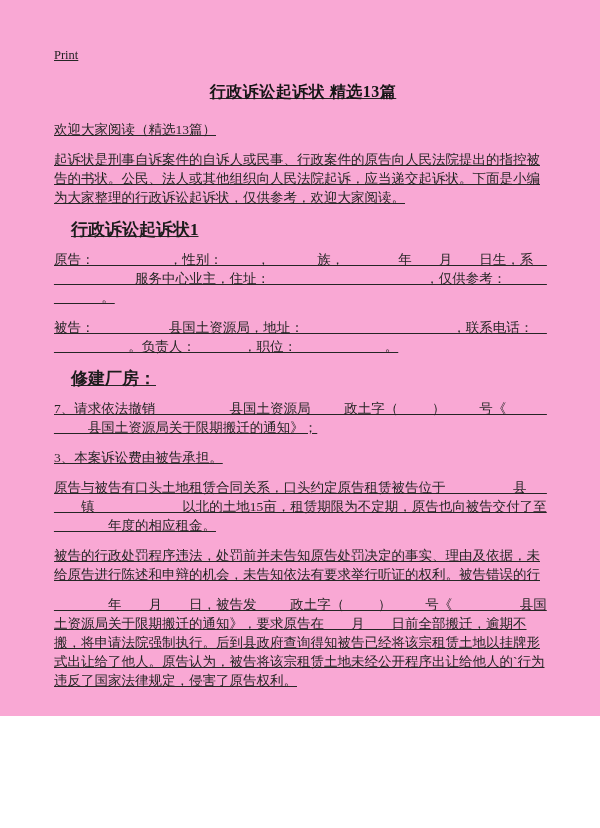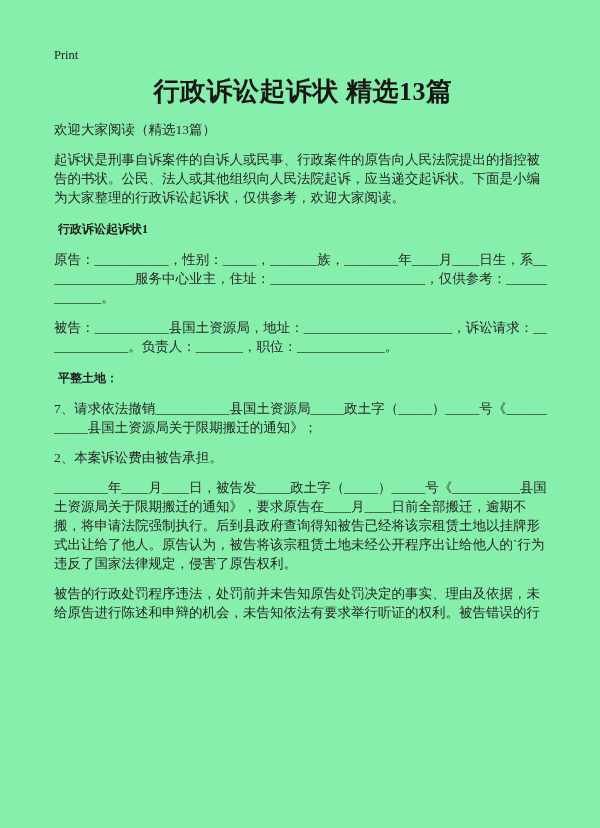--- a/index.html
+++ b/index.html
@@ -1,83 +1,85 @@
 <!DOCTYPE html>
 <html><head>
 <meta charset="utf-8">
 <style>
   html, body { margin: 0; padding: 0; }
   body { background: #ffffff; }
   .page {
     position: relative;
     width: 600px;
-    height: 828px;
+    height: 716px;
     box-sizing: border-box;
-    background: #86efac;
+    background: #f9a8d4;
     padding: 46px 48px 0 54px;
     overflow: hidden;
     color: #262626;
     font-family: "Liberation Serif", "DejaVu Serif", serif;
     font-size: 13.5px;
     line-height: 19px;
+    text-decoration: underline;
   }
   .print-link {
     font-size: 12.5px;
     margin: 0;
     color: #1f1f1f;
     cursor: pointer;
   }
   h1.title {
-    font-size: 26px;
+    font-size: 16px;
     line-height: 22px;
     font-weight: bold;
     text-align: center;
     margin: 16px 0 0 0;
     color: #161616;
     letter-spacing: 0.5px;
   }
   .subtitle {
     margin: 17px 0 0 0;
   }
   .para {
     margin: 11px 0 0 0;
     word-break: break-all;
     text-align: left;
   }
   .sec-heading {
-    font-size: 12px;
+    font-size: 17px;
     line-height: 19px;
     font-weight: bold;
-    margin: 13px 0 0 4px;
+    margin: 13px 0 0 17px;
     color: #1c1c1c;
   }
 </style>
 </head>
 <body>
 
 <div class="page">
   <p class="print-link">Print</p>
 
   <h1 class="title">行政诉讼起诉状 精选13篇</h1>
 
   <p class="subtitle">欢迎大家阅读（精选13篇）</p>
 
   <p class="para">起诉状是刑事自诉案件的自诉人或民事、行政案件的原告向人民法院提出的指控被告的书状。公民、法人或其他组织向人民法院起诉，应当递交起诉状。下面是小编为大家整理的行政诉讼起诉状，仅供参考，欢迎大家阅读。</p>
 
   <p class="sec-heading">行政诉讼起诉状1</p>
 
   <p class="para">原告：___________，性别：_____，_______族，________年____月____日生，系______________服务中心业主，住址：_______________________，仅供参考：_____________。</p>
 
-  <p class="para">被告：___________县国土资源局，地址：______________________，诉讼请求：_____________。负责人：_______，职位：_____________。</p>
+  <p class="para">被告：___________县国土资源局，地址：______________________，联系电话：_____________。负责人：_______，职位：_____________。</p>
 
-  <p class="sec-heading">平整土地：</p>
+  <p class="sec-heading">修建厂房：</p>
 
   <p class="para">7、请求依法撤销___________县国土资源局_____政土字（_____）_____号《___________县国土资源局关于限期搬迁的通知》；</p>
 
-  <p class="para">2、本案诉讼费由被告承担。</p>
+  <p class="para">3、本案诉讼费由被告承担。</p>
 
 
+  <p class="para">原告与被告有口头土地租赁合同关系，口头约定原告租赁被告位于__________县_______镇_____________以北的土地15亩，租赁期限为不定期，原告也向被告交付了至________年度的相应租金。</p>
 
 
+  <p class="para">被告的行政处罚程序违法，处罚前并未告知原告处罚决定的事实、理由及依据，未给原告进行陈述和申辩的机会，未告知依法有要求举行听证的权利。被告错误的行</p>
+
   <p class="para">________年____月____日，被告发_____政土字（_____）_____号《__________县国土资源局关于限期搬迁的通知》，要求原告在____月____日前全部搬迁，逾期不搬，将申请法院强制执行。后到县政府查询得知被告已经将该宗租赁土地以挂牌形式出让给了他人。原告认为，被告将该宗租赁土地未经公开程序出让给他人的`行为违反了国家法律规定，侵害了原告权利。</p>
-
-  <p class="para">被告的行政处罚程序违法，处罚前并未告知原告处罚决定的事实、理由及依据，未给原告进行陈述和申辩的机会，未告知依法有要求举行听证的权利。被告错误的行</p>
 </div>
 
 </body></html>

